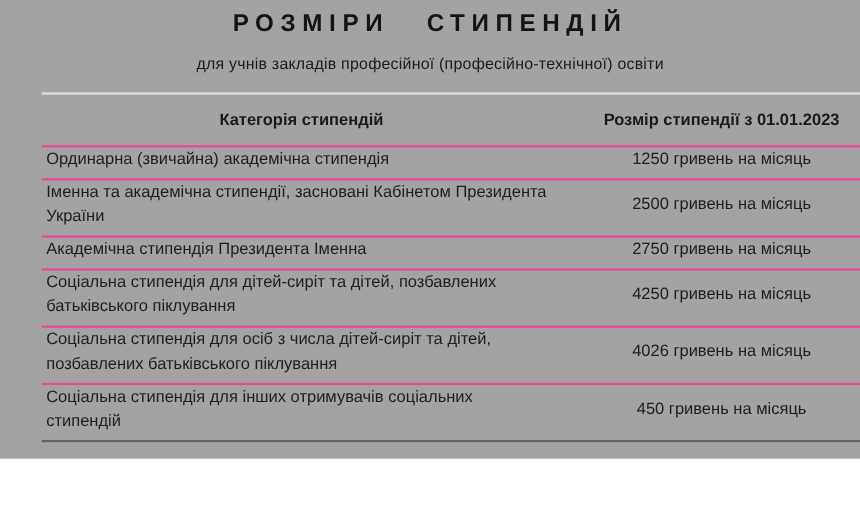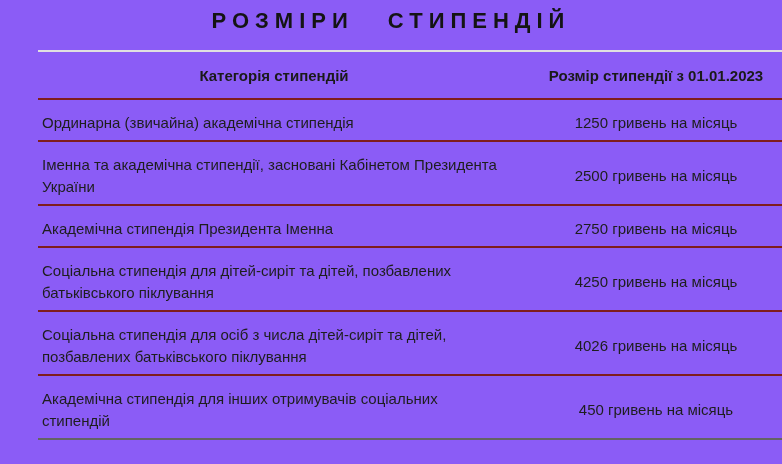--- a/index.html
+++ b/index.html
@@ -7,22 +7,22 @@
     padding: 0;
     background: #ffffff;
     width: 782px;
     height: 464px;
     overflow: hidden;
     font-family: "Liberation Sans", "DejaVu Sans", sans-serif;
     color: #1e1e1e;
   }
   .page {
     width: 782px;
-    height: 464px;
-    background: #8b5cf6;
+    height: 417px;
+    background: #a3a3a3;
     box-sizing: border-box;
   }
   .title {
     margin: 0;
     padding-top: 8px;
     text-align: center;
     font-size: 22px;
     line-height: 26px;
     font-weight: 700;
     letter-spacing: 6px;
@@ -49,24 +49,24 @@
   table.stipends th {
     font-size: 15px;
     font-weight: 700;
     text-align: center;
     padding: 15px 4px 14px 4px;
     color: #1a1a1a;
   }
   table.stipends th.col-category { width: 464px; }
   table.stipends th.col-amount   { width: 284px; }
   table.stipends td {
-    border-top: 2px solid #7f1d1d;
+    border-top: 2px solid #ec4899;
     font-size: 15px;
     line-height: 22px;
-    padding: 12px 4px 6px 4px;
+    padding: 0 4px 6px 4px;
     vertical-align: middle;
     color: #1e1e1e;
   }
   table.stipends tr:last-child td {
     border-bottom: 2px solid #636363;
   }
   td.cat {
     text-align: left;
     padding-left: 8px;
     padding-right: 10px;
@@ -76,20 +76,21 @@
     text-align: center;
   }
 </style>
 </head>
 <body>
 
 <div class="page">
 
   <h1 class="title">РОЗМІРИ СТИПЕНДІЙ</h1>
 
+  <p class="subtitle">для учнів закладів професійної (професійно-технічної) освіти</p>
 
   <div class="table-wrap">
     <table class="stipends">
       <thead>
         <tr>
           <th class="col-category">Категорія стипендій</th>
           <th class="col-amount">Розмір стипендії з 01.01.2023</th>
         </tr>
       </thead>
       <tbody>
@@ -110,21 +111,21 @@
           <td class="cat">Соціальна стипендія для дітей-сиріт та дітей, позбавлених
 батьківського піклування</td>
           <td class="val">4250 гривень на місяць</td>
         </tr>
         <tr>
           <td class="cat">Соціальна стипендія для осіб з числа дітей-сиріт та дітей,
 позбавлених батьківського піклування</td>
           <td class="val">4026 гривень на місяць</td>
         </tr>
         <tr>
-          <td class="cat">Академічна стипендія для інших отримувачів соціальних
+          <td class="cat">Соціальна стипендія для інших отримувачів соціальних
 стипендій</td>
           <td class="val">450 гривень на місяць</td>
         </tr>
       </tbody>
     </table>
   </div>
 
 </div>
 
 </body></html>

